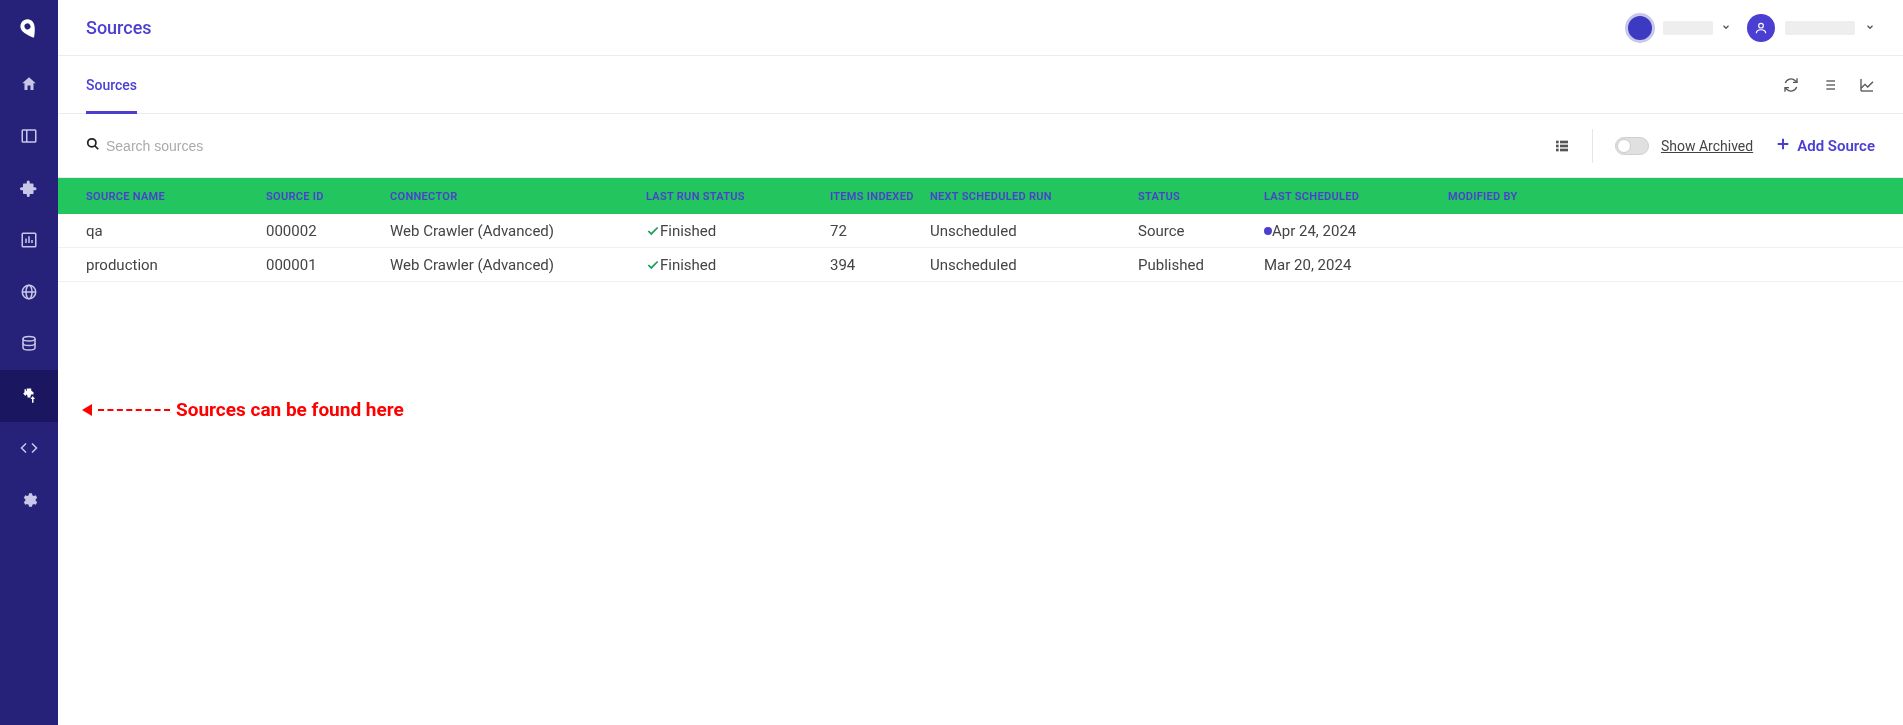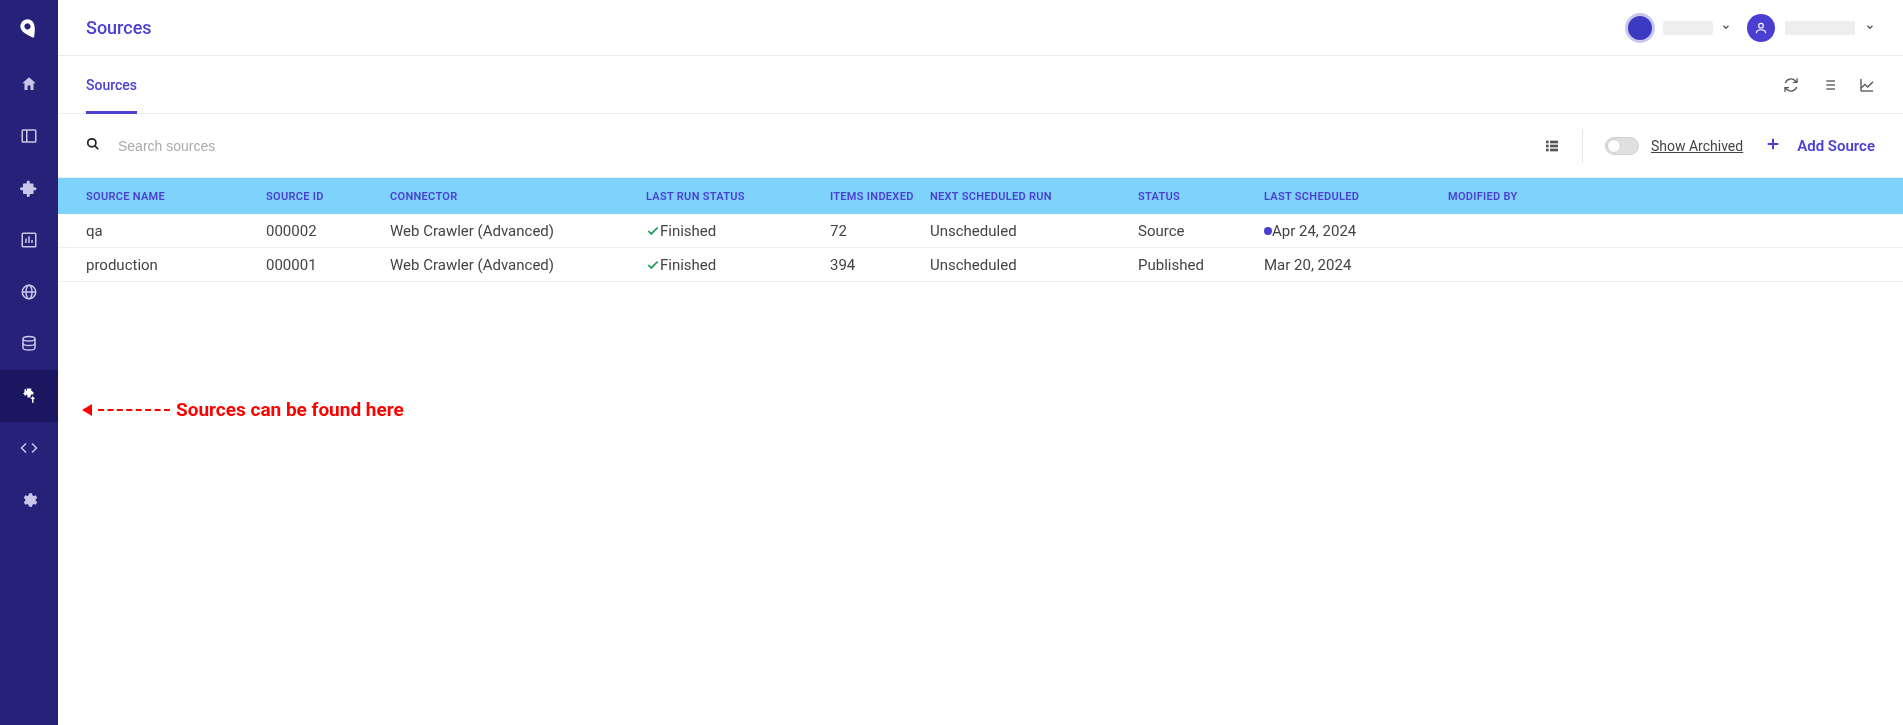--- a/index.html
+++ b/index.html
@@ -143,21 +143,21 @@
     height: 64px;
     display: flex;
     align-items: center;
     padding: 0 28px;
     border-bottom: 1px solid #ececec;
     gap: 10px;
   }
   .search-wrap {
     display: flex;
     align-items: center;
-    gap: 18px;
+    gap: 6px;
     flex: 1;
   }
   .search-wrap input {
     border: none;
     outline: none;
     font-size: 14px;
     width: 300px;
     color: #444;
   }
   .search-wrap input::placeholder { color: #aaa; }
@@ -186,21 +186,21 @@
   }
   .toggle-knob {
     width: 14px; height: 14px;
     border-radius: 50%;
     background: #fff;
     position: absolute;
     top: 1px; left: 1px;
     border: 1px solid #ccc;
   }
   .add-btn {
-    display: flex; align-items: center; gap: 16px;
+    display: flex; align-items: center; gap: 6px;
     color: #4a3fd1;
     font-weight: 600;
     font-size: 15px;
     cursor: pointer;
   }
 
   
   .table { width: 100%; }
   .table-header, .table-row {
     display: grid;
@@ -212,21 +212,21 @@
       100px   
       208px   
       126px   
       184px   
       1fr;    
     padding: 0 28px;
     align-items: center;
   }
   .table-header {
     height: 36px;
-    background: #7dd3fc;
+    background: #22c55e;
     color: #4a3fd1;
     font-size: 11px;
     font-weight: 600;
     letter-spacing: 0.3px;
   }
   .table-row {
     height: 34px;
     border-bottom: 1px solid #f0f0f0;
     font-size: 15px;
     color: #444;

